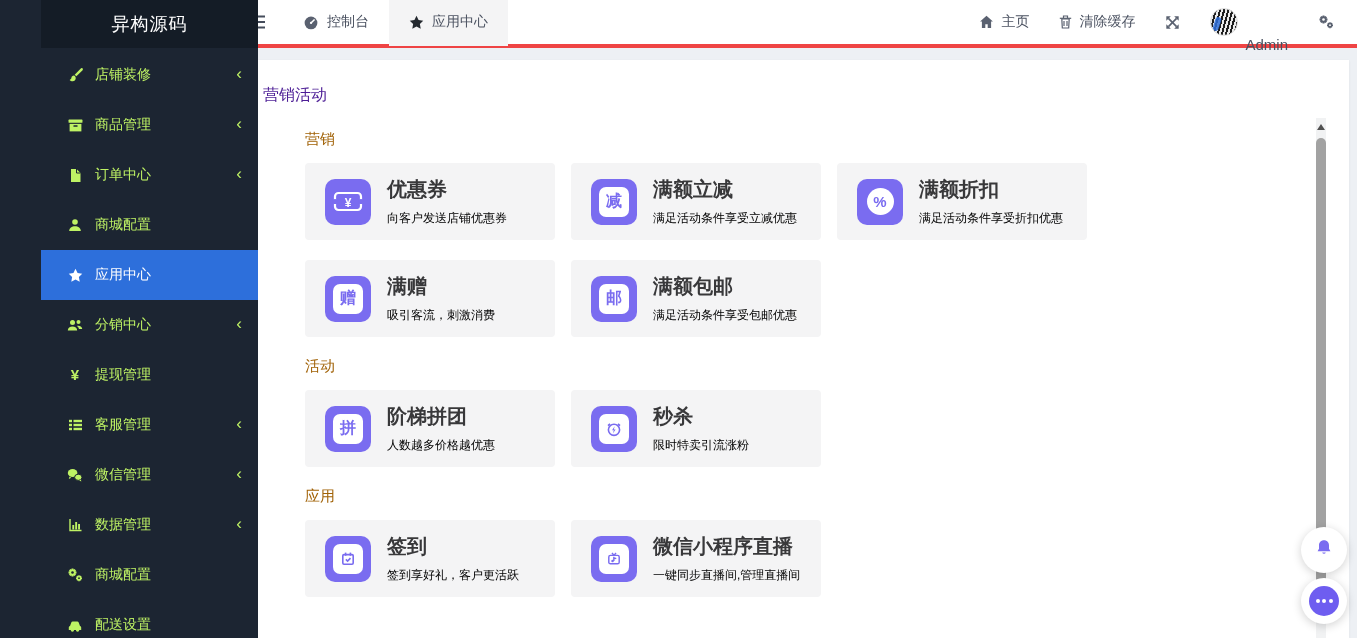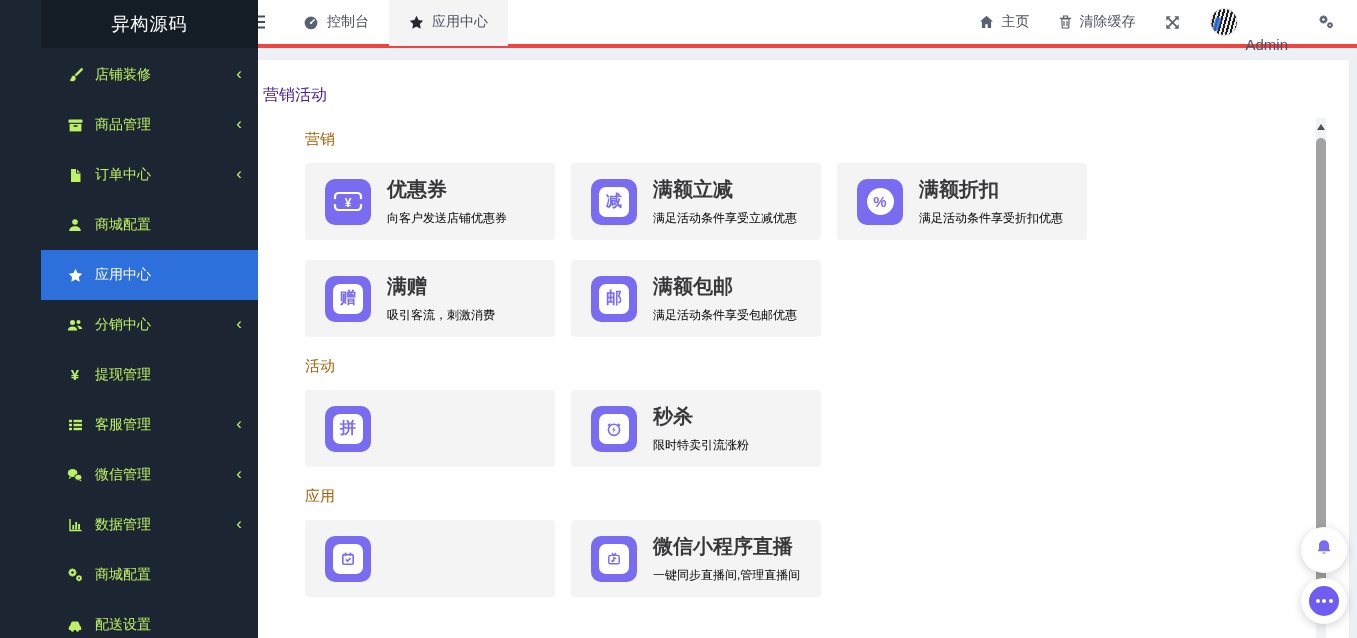--- a/index.html
+++ b/index.html
@@ -373,20 +373,24 @@
       </div>
 
       <div class="sec-label">活动</div>
       <div class="grid">
 
 
         <div class="card">
           <div class="app-icon">
             <span class="white-box">拼</span>
           </div>
+          <div class="card-txt">
+            <h4>阶梯拼团</h4>
+            <p>人数越多价格越优惠</p>
+          </div>
         </div>
 
         <div class="card">
           <div class="app-icon">
             <span class="white-box">
               <svg width="24" height="24" viewBox="0 0 30 30">
                   <circle cx="15" cy="16" r="7" fill="none" stroke="#7a6cf0" stroke-width="2"></circle>
                   <path d="M10 8.5L7.5 10.8M20 8.5l2.5 2.3" stroke="#7a6cf0" stroke-width="2" fill="none"></path>
                   <path d="M15.8 11.5l-3.2 5h2.2l-1.2 4 3.4-5h-2.2z" fill="#7a6cf0"></path>
                 </svg>
@@ -406,20 +410,24 @@
         <div class="card">
           <div class="app-icon">
             <span class="white-box">
               <svg width="24" height="24" viewBox="0 0 30 30" fill="none" stroke="#7a6cf0" stroke-width="2">
                   <rect x="8.5" y="9.5" width="13" height="12" rx="1.5"></rect>
                   <line x1="12" y1="7" x2="12" y2="11"></line>
                   <line x1="18" y1="7" x2="18" y2="11"></line>
                   <path d="M12.3 15.5l2.2 2.2 3.6-3.8"></path>
                 </svg>
             </span>
+          </div>
+          <div class="card-txt">
+            <h4>签到</h4>
+            <p>签到享好礼，客户更活跃</p>
           </div>
         </div>
 
         <div class="card">
           <div class="app-icon">
             <span class="white-box">
               <svg width="24" height="24" viewBox="0 0 30 30" fill="none" stroke="#7a6cf0" stroke-width="1.8">
                   <rect x="8.5" y="10.5" width="13" height="10.5" rx="2"></rect>
                   <path d="M12.5 7.5l2.5 3 2.5-3"></path>
                   <circle cx="13.2" cy="17.5" r="1.6" fill="#7a6cf0" stroke="none"></circle>

